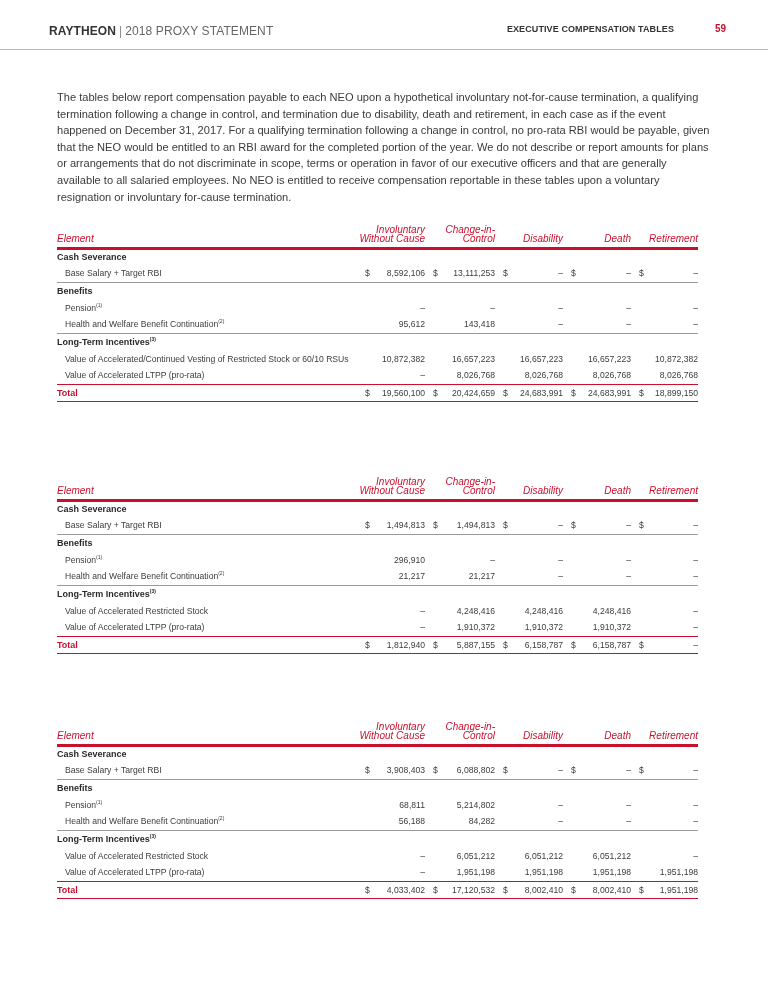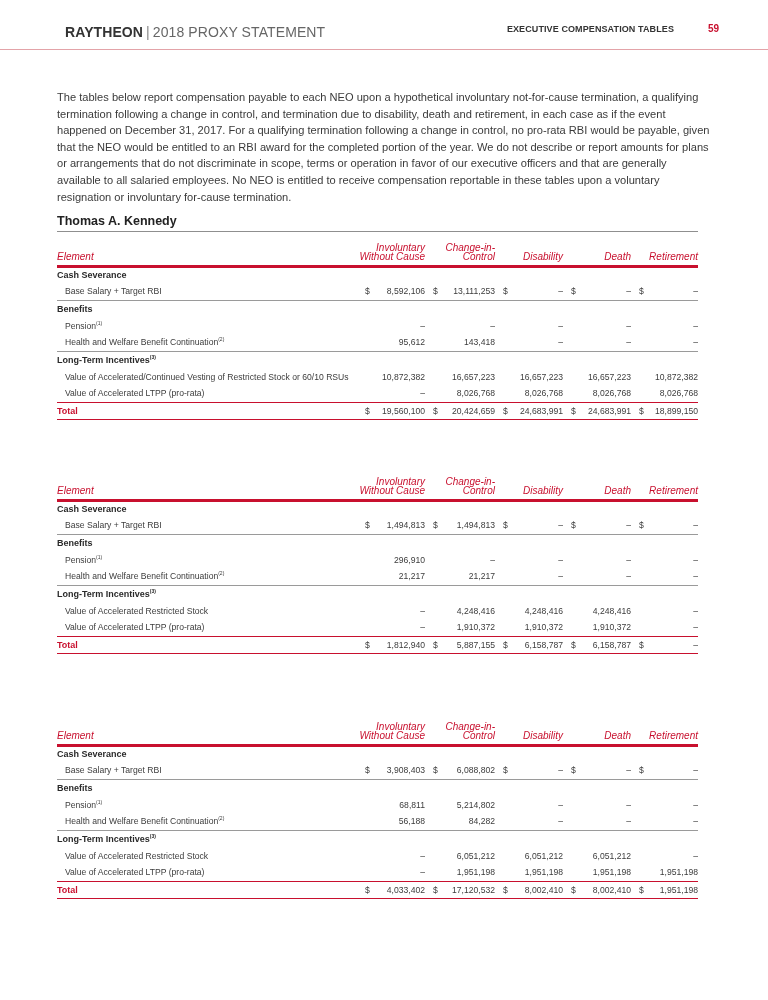--- a/index.html
+++ b/index.html
@@ -1,25 +1,25 @@
 <!DOCTYPE html>
 <html><head>
 <meta charset="utf-8">
 <style>
   * { box-sizing: border-box; margin: 0; padding: 0; }
   html, body { width: 768px; height: 1000px; background: #ffffff; }
   body { font-family: "Liberation Sans", sans-serif; color: #333333; position: relative; overflow: hidden; }
 
   .header { position: absolute; left: 0; top: 0; width: 768px; height: 50px; border-bottom: 1px solid #e3a3a8; }
-  .header .left { position: absolute; left: 65px; top: 24px; font-size: 14px; letter-spacing: 0.1px; color: #444; }
+  .header .left { position: absolute; left: 49px; top: 24px; font-size: 12px; letter-spacing: 0.1px; color: #444; }
   .header .left .brand { font-weight: bold; color: #333; }
   .header .left .sep { color: #888; margin: 0 3px; }
   .header .left .doc { color: #666; }
   .header .right { position: absolute; right: 94px; top: 24px; font-size: 9px; font-weight: bold; color: #333; letter-spacing: 0.1px; margin-left: 8px; }
-  .header .page { position: absolute; right: 49px; top: 23px; font-size: 10px; font-weight: bold; color: #c8102e; }
+  .header .page { position: absolute; right: 42px; top: 23px; font-size: 10px; font-weight: bold; color: #c8102e; }
 
   .intro { position: absolute; left: 57px; top: 89px; width: 655px; font-size: 11.1px; line-height: 16.6px; color: #3a3a3a; }
 
   .section { position: absolute; left: 57px; width: 641px; }
   .section .name { font-size: 12.5px; font-weight: bold; color: #222; height: 18px; border-bottom: 1px solid #8f8f8f; padding-bottom: 3px; }
 
   table { width: 641px; border-collapse: collapse; font-size: 8.6px; }
   th { font-weight: normal; color: #c8102e; font-size: 10px; line-height: 9.5px; vertical-align: bottom; padding: 0 0 3px 0; font-style: italic; }
   thead tr { border-bottom: 3px solid #c8102e; }
   th.el { text-align: left; }
@@ -51,21 +51,20 @@
     <span class="brand">RAYTHEON</span><span class="sep">|</span><span class="doc">2018 PROXY STATEMENT</span>
   </div>
   <div class="right">EXECUTIVE COMPENSATION TABLES</div>
   <div class="page">59</div>
 </div>
 
 <p class="intro">The tables below report compensation payable to each NEO upon a hypothetical involuntary not-for-cause termination, a qualifying termination following a change in control, and termination due to disability, death and retirement, in each case as if the event happened on December 31, 2017. For a qualifying termination following a change in control, no pro-rata RBI would be payable, given that the NEO would be entitled to an RBI award for the completed portion of the year. We do not describe or report amounts for plans or arrangements that do not discriminate in scope, terms or operation in favor of our executive officers and that are generally available to all salaried employees. No NEO is entitled to receive compensation reportable in these tables upon a voluntary resignation or involuntary for-cause termination.</p>
 
 <div id="sections">
   <div class="section" style="top: 214px;">
-    <div class="name">Thomas A. Kennedy</div>
     <table>
       <colgroup>
           <col class="c0">
           <col class="c1">
           <col class="c2">
           <col class="c3">
           <col class="c4">
           <col class="c5">
         </colgroup>
       <thead>

